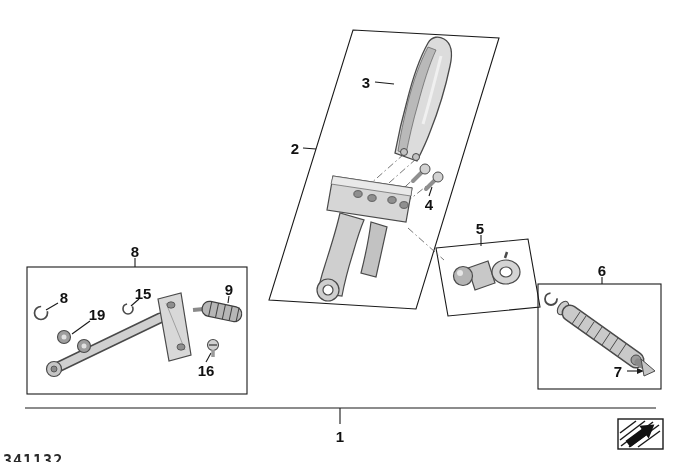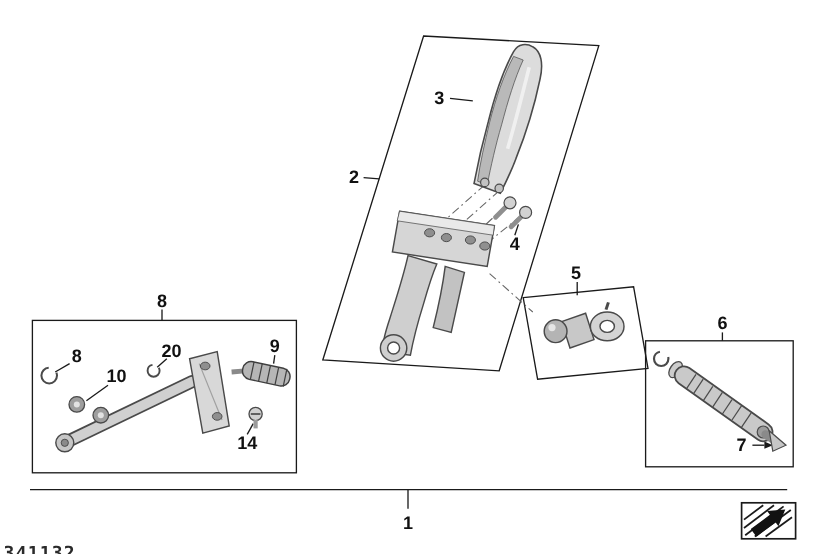--- a/index.html
+++ b/index.html
@@ -162,20 +162,20 @@
 
   <span class="callout" style="left:340px;top:436px">1</span>
   <span class="callout" style="left:295px;top:148px">2</span>
   <span class="callout" style="left:366px;top:82px">3</span>
   <span class="callout" style="left:429px;top:204px">4</span>
   <span class="callout" style="left:480px;top:228px">5</span>
   <span class="callout" style="left:602px;top:270px">6</span>
   <span class="callout" style="left:618px;top:371px">7</span>
   <span class="callout" style="left:135px;top:251px">8</span>
   <span class="callout" style="left:229px;top:289px">9</span>
-  <span class="callout" style="left:206px;top:370px">14</span>
-  <span class="callout" style="left:143px;top:293px">20</span>
-  <span class="callout" style="left:97px;top:314px">10</span>
+  <span class="callout" style="left:206px;top:370px">16</span>
+  <span class="callout" style="left:143px;top:293px">15</span>
+  <span class="callout" style="left:97px;top:314px">19</span>
   <span class="callout" style="left:64px;top:297px">8</span>
 
   <div class="code">341132</div>
 
 </div>
 
 </body></html>

